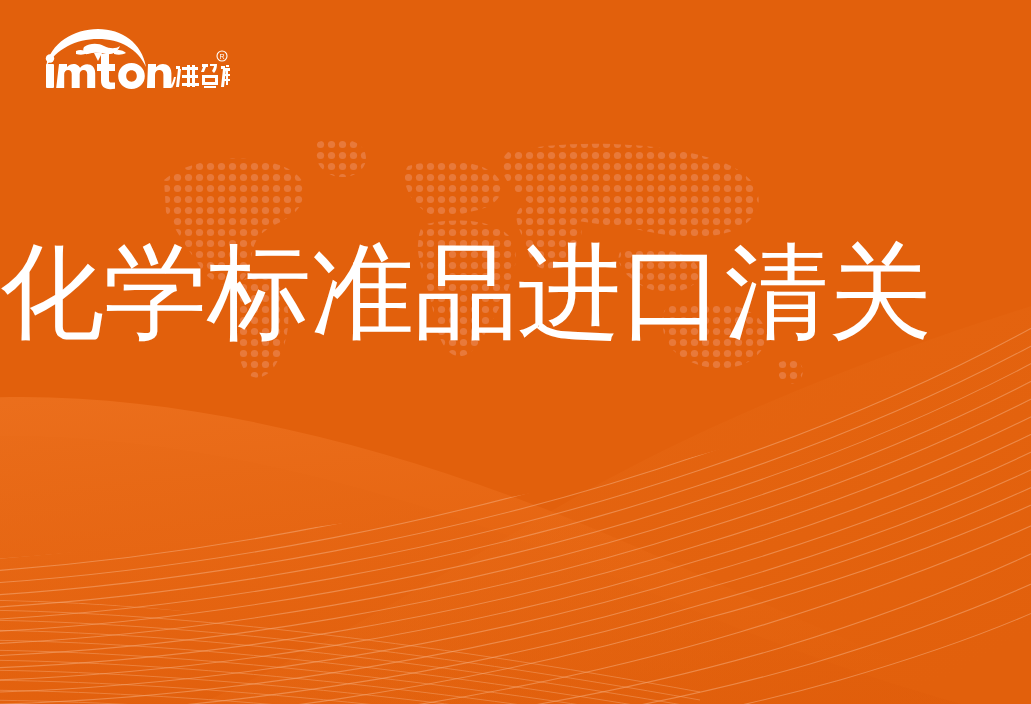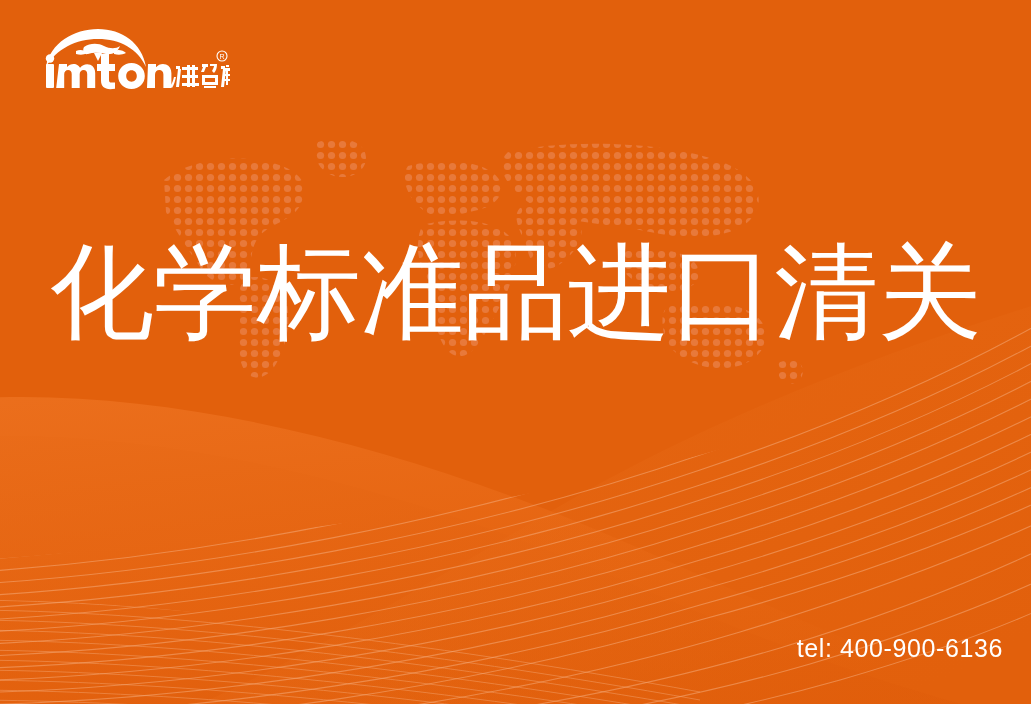--- a/index.html
+++ b/index.html
@@ -59,21 +59,20 @@
   }
   .logo svg { display: block; }
 
   
   .headline {
     position: absolute;
     left: 0;
     top: 231px;
     width: 1031px;
     z-index: 5;
-    text-align: center;
     color: #ffffff;
     font-size: 104px;
     line-height: 122px;
     font-weight: 400;
     letter-spacing: 0px;
     font-family: "DejaVu Sans", "Liberation Sans", sans-serif;
     white-space: nowrap;
   }
   .headline .hl-line {
     display: block;
@@ -256,15 +255,14 @@
         <circle cx="182" cy="29" r="5" fill="none" stroke="#ffffff" stroke-width="1.1"></circle>
         <text x="182" y="32" text-anchor="middle" font-size="7" fill="#ffffff" font-family="Liberation Sans, sans-serif">R</text>
       </g>
     </svg>
   </div>
 
   <div class="headline">
     <span class="hl-line hl-line-1">化学标准品进口清关</span>
   </div>
 
-  <div class="tel">tel: 400-900-6136</div>
 
 </div>
 
 </body></html>

